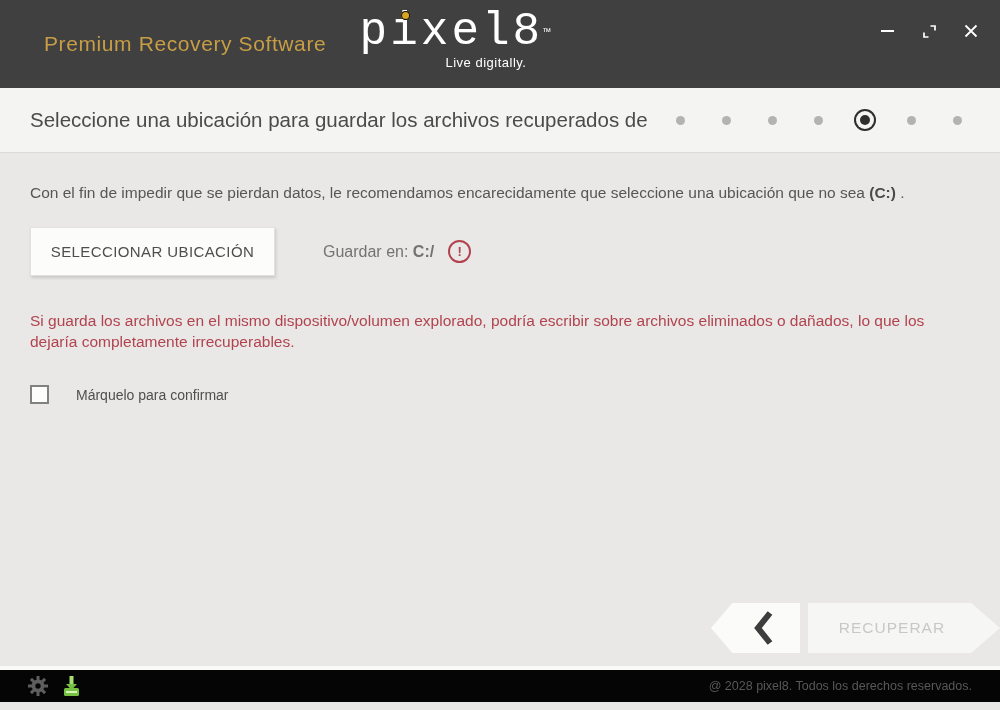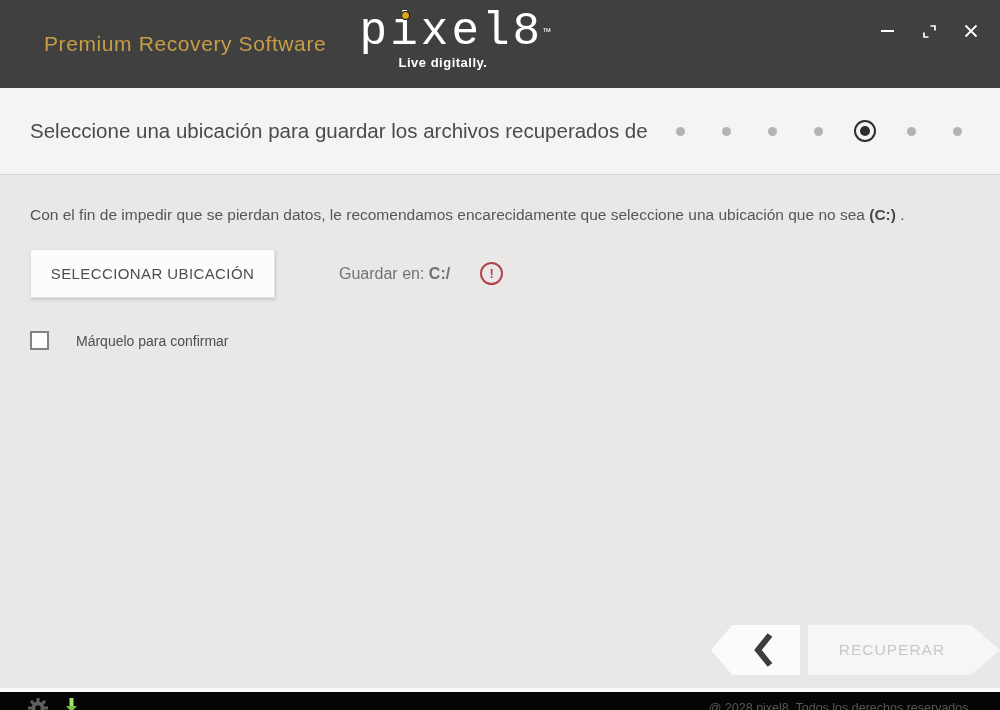--- a/index.html
+++ b/index.html
@@ -12,40 +12,40 @@
   .tagline { position:absolute; left:44px; top:50%; transform:translateY(-50%);
              color:#c79e46; font-size:21px; letter-spacing:.6px; }
   .logo { position:absolute; left:455px; top:6px; transform:translateX(-50%); color:#fff; text-align:center; }
   .logo-main { font-family:Liberation Mono, monospace; font-weight:200; font-size:46px;
                letter-spacing:3px; line-height:52px; white-space:nowrap; }
   .logo-i { position:relative; }
   .logo-i::before { content:""; position:absolute; left:50%; transform:translateX(-50%);
                     top:5px; width:9px; height:9px; border-radius:50%;
                     background:#d9a424; box-shadow:0 0 0 1px #060606 inset; }
   .logo-tm { font-size:12px; vertical-align:top; position:relative; top:2px; letter-spacing:0; }
-  .logo-sub { font-size:13px; font-weight:bold; letter-spacing:.5px; text-align:center;
+  .logo-sub { font-size:13px; font-weight:normal; letter-spacing:.5px; text-align:right;
               padding-right:24px; margin-top:-3px; }
   .win-controls { position:absolute; right:20px; top:22px; display:flex; gap:24px; align-items:center; }
   .wc { width:18px; height:18px; display:grid; place-items:center; cursor:pointer; }
   .min-bar { width:13px; height:0; border-top:2px solid #fff; display:block; }
 
   
-  .header { height:87px; background:#f4f4f3; border-bottom:1px solid #dbdad8;
+  .header { height:65px; background:#f4f4f3; border-bottom:1px solid #dbdad8;
             display:flex; align-items:center; padding:0 34px 0 30px; flex:none; }
   .page-title { font-size:20.5px; color:#4b4b4b; }
   .steps { margin-left:auto; display:flex; align-items:center; gap:37px; padding-right:4px; }
   .dot { width:9px; height:9px; border-radius:50%; background:#b3b3b3; flex:none; }
   .dot.active { width:10px; height:10px; background:#2e2e2e;
                 box-shadow:0 0 0 4px #f4f4f3, 0 0 0 6px #2e2e2e; }
 
   
   .content { position:relative; height:513px; background:#e9e8e7; padding:0 30px; flex:none; }
   .info { padding-top:31px; font-size:15.5px; color:#565656; }
   .info b { color:#4a4a4a; }
-  .select-row { margin-top:25px; display:flex; align-items:center;gap:16px; }
+  .select-row { margin-top:25px; display:flex; align-items:center; }
   .select-btn { width:245px; height:49px; background:#fcfcfb; border:1px solid #e2e1df;
                 box-shadow:1px 2px 3px rgba(0,0,0,.14); color:#4e4e4e; font-size:15px;
                 letter-spacing:.4px; font-family:"Liberation Sans", sans-serif; cursor:pointer; }
   .save-in { margin-left:48px; font-size:16px; color:#737373; }
   .save-in b { font-weight:bold; }
   .warn-circle { margin-left:14px; width:23px; height:23px; border:2px solid #b2434e;
                  border-radius:50%; color:#b2434e; font-size:13px; font-weight:bold;
                  display:grid; place-items:center; flex:none; }
   .warning { margin-top:35px; max-width:952px; color:#b2434e; font-size:15.5px; line-height:20.5px; }
   .confirm-row { margin-top:33px; display:flex; align-items:center; gap:27px; }
@@ -117,20 +117,21 @@
     <p class="info"><span>Con el fin de impedir que se pierdan datos, le recomendamos encarecidamente que seleccione una ubicación que no sea </span><b>(C:)</b><span> .</span></p>
 
     <div class="select-row">
       <button class="select-btn">SELECCIONAR UBICACIÓN</button>
       <div class="save-in"><span>Guardar en: </span><b>C:/</b></div>
       <div class="warn-circle">
           <span>!</span>
         </div>
     </div>
 
+    <p class="warning">Si guarda los archivos en el mismo dispositivo/volumen explorado, podría escribir sobre archivos eliminados o dañados, lo que los dejaría completamente irrecuperables.</p>
 
     <div class="confirm-row">
       <span class="checkbox"></span>
       <span class="confirm-label">Márquelo para confirmar</span>
     </div>
 
     <div class="actions">
       <button class="btn-back">
         <svg width="20" height="36" viewBox="0 0 20 36">
           <polyline points="17,3 5,18 17,33" fill="none" stroke="#3d3d3d" stroke-width="6"></polyline>

